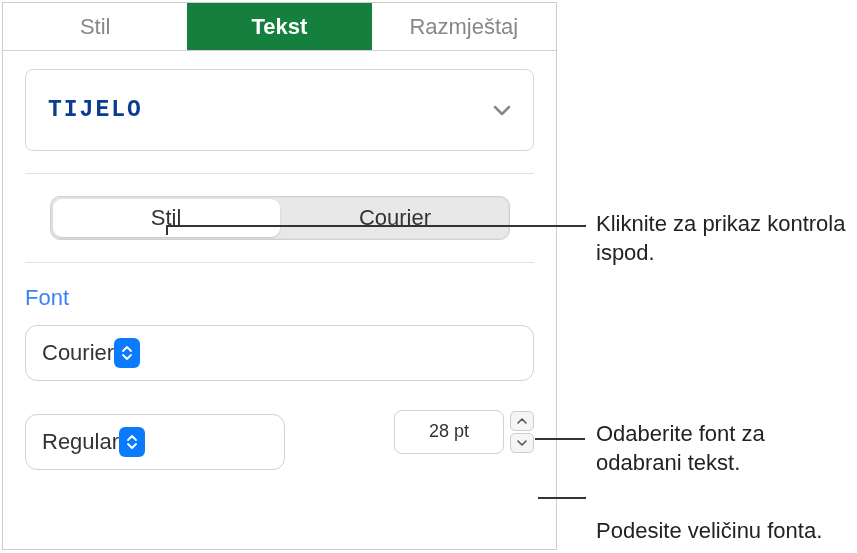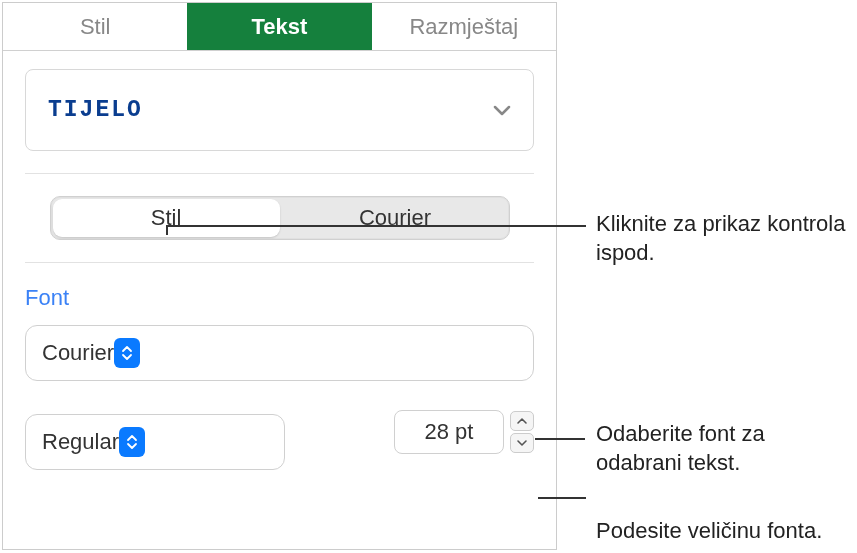--- a/index.html
+++ b/index.html
@@ -140,21 +140,21 @@
     .stepper-wrap {
       display: flex;
       align-items: center;
       gap: 6px;
     }
     .size-input {
       border: 1px solid #d0d0d0;
       border-radius: 8px;
       height: 44px;
       width: 110px;
-      font-size: 22px;
+      font-size: 18px;
       text-align: center;
       color: #333;
       background: #fff;
     }
     .stepper {
       display: flex;
       flex-direction: column;
       gap: 2px;
     }
     .step-btn {

